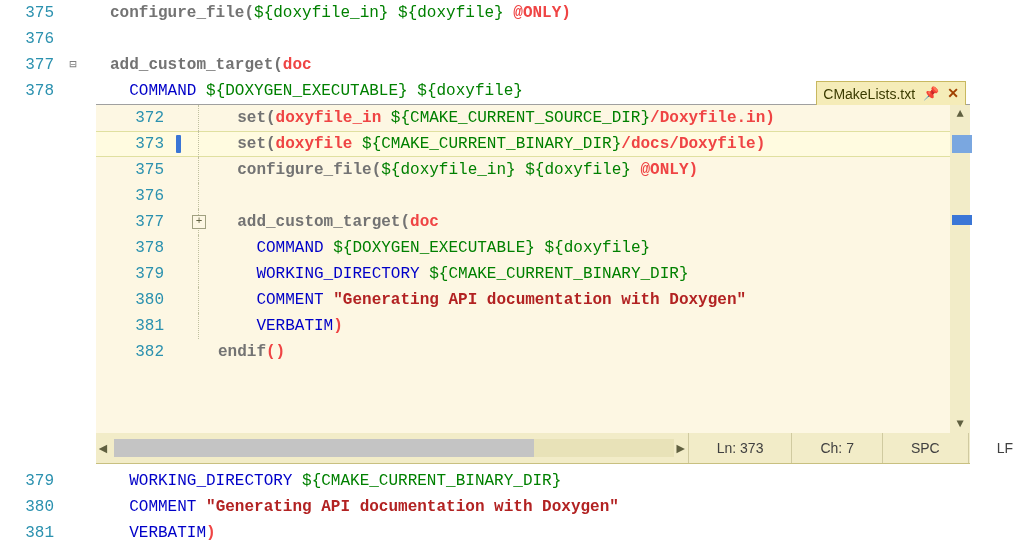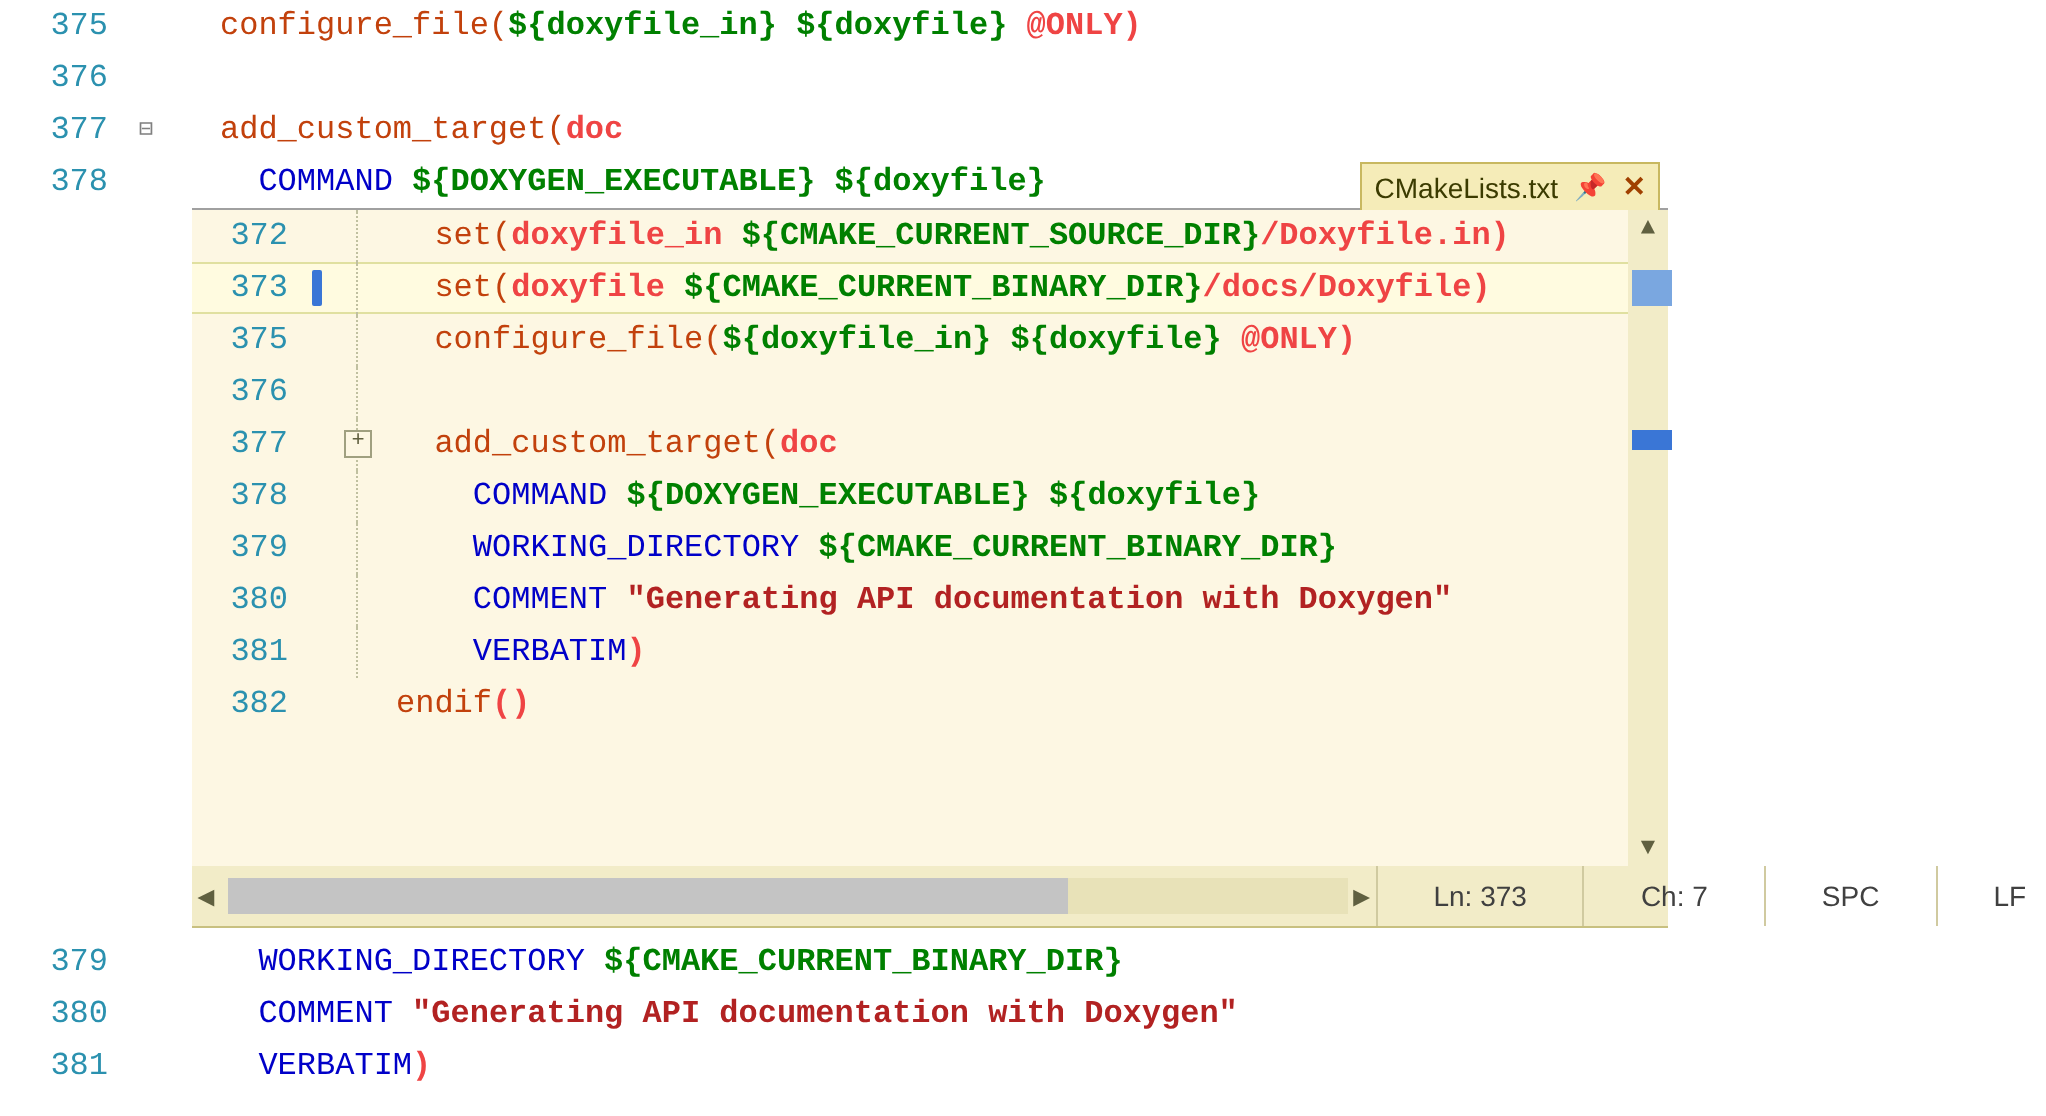--- a/index.html
+++ b/index.html
@@ -1,36 +1,36 @@
 <!DOCTYPE html>
 <html><head>
 <meta charset="utf-8">
 <style>
   * { margin: 0; padding: 0; box-sizing: border-box; }
   html, body { width: 1023px; height: 558px; overflow: hidden; font-family: Consolas, 'Courier New', monospace; font-size: 16px; background: #fff; }
-  .outer { position: relative; width: 834px; height: 558px; }
+  .outer { position: relative; width: 970px; height: 558px; }
   .bg-editor { position: absolute; left: 0; top: 0; right: 0; bottom: 0; background: #fff; }
   .bg-line { display: flex; align-items: flex-start; height: 26px; line-height: 26px; }
   .bg-lineno { width: 60px; text-align: right; color: #2b91af; padding-right: 6px; user-select: none; }
   .bg-fold { width: 26px; text-align: center; color: #808080; font-size: 12px; user-select: none; }
   .bg-guide { width: 20px; position: relative; }
   .bg-guide::before { content: ""; position: absolute; left: 4px; top: 0; bottom: 0; border-left: 1px dotted #c0c0c0; }
   .bg-code { white-space: pre; padding-left: 4px; }
   .kw  { color: #0000c8; font-weight: 400; }
-  .fn  { color: #c2410c; font-weight: 400; }
-  .var { color: #008000; font-weight: 700; }
+  .fn  { color: #737373; font-weight: 700; }
+  .var { color: #008000; font-weight: 400; }
   .str { color: #b22222; font-weight: 600; }
   .txt { color: #ef4444; font-weight: 600; }
 
   .peek { position: absolute; left: 96px; top: 104px; right: 0; height: 360px; background: #fdf7e3; border-top: 1px solid #a0a0a0; border-bottom: 1px solid #c8c080; }
   .peek-tab { position: absolute; right: 4px; top: -24px; height: 24px; background: #f5ecb8; border: 1px solid #c8b860; border-bottom: none; display: flex; align-items: center; padding: 0 6px; gap: 8px; font-family: 'Segoe UI', Tahoma, sans-serif; font-size: 14px; color: #3b3b00; }
   .peek-tab .pin { color: #a08000; font-size: 13px; }
   .peek-tab .close { color: #a04000; font-weight: bold; font-family: Consolas; }
   .peek-body { position: absolute; left: 0; top: 0; right: 20px; bottom: 30px; overflow: hidden; }
-  .peek-line { display: flex; height: 26px; line-height: 26px; }
+  .peek-line { display: flex; height: 26px; line-height: 26px; padding-left: 20px; }
   .peek-line.cur { background: #fffbe0; box-shadow: inset 0 1px 0 #e0e0a0, inset 0 -1px 0 #e0e0a0; }
   .peek-lineno { width: 56px; text-align: right; color: #2b91af; padding-right: 8px; user-select: none; background: transparent; }
   .peek-mark { width: 16px; position: relative; }
   .peek-mark.caret::before { content: ""; position: absolute; left: 4px; top: 4px; width: 5px; height: 18px; background: #3a76d6; border-radius: 1px; }
   .peek-fold { width: 22px; text-align: center; color: #808080; font-size: 12px; user-select: none; position: relative; }
   .peek-fold::before { content: ""; position: absolute; left: 10px; top: 0; bottom: 0; border-left: 1px dotted #c0c0a0; }
   .peek-fold.box::after { content: "+"; position: absolute; left: 4px; top: 6px; width: 12px; height: 12px; line-height: 10px; font-size: 11px; text-align: center; border: 1px solid #a0a080; background: #fdf7e3; color: #606040; }
   .peek-fold.nobar::before { display:none; }
   .peek-code { white-space: pre; padding-left: 8px; }
 

